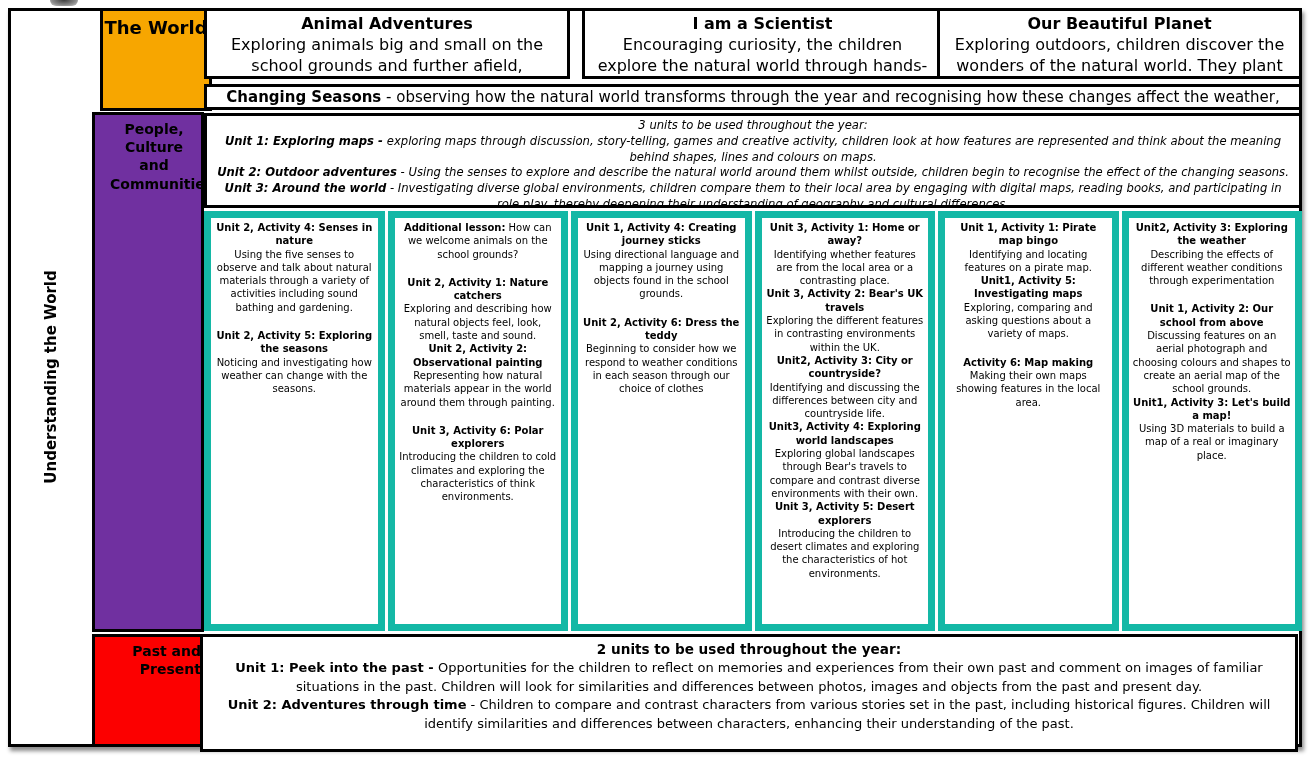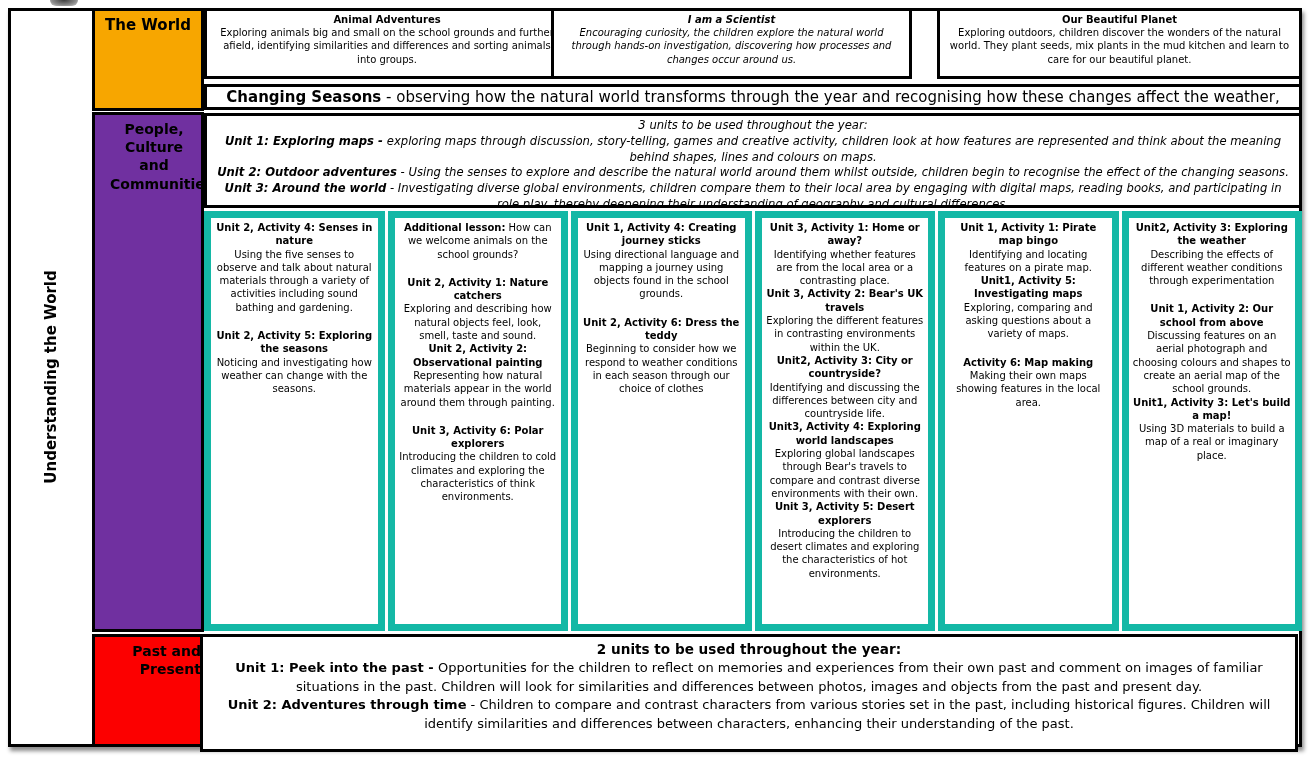--- a/index.html
+++ b/index.html
@@ -11,27 +11,27 @@
 
   #outer{position:absolute;left:8px;top:8px;width:1294px;height:739px;border:3px solid #000;
          box-sizing:border-box;box-shadow:2px 4px 4px rgba(0,0,0,0.45);}
   #artifact{position:absolute;left:50px;top:0;width:28px;height:6px;border-radius:0 0 14px 14px;
             background:radial-gradient(ellipse at 50% 0%, #3c3c3c 0%, #8a8a8a 60%, #d6d6d6 100%);}
 
   #side-label{position:absolute;left:51px;top:377px;transform:translate(-50%,-50%) rotate(-90deg);
               white-space:nowrap;font-weight:bold;font-size:15px;}
 
   .label-cell{padding-top:5px;font-weight:bold;text-align:center;font-size:14px;line-height:1.3;}
-  #cell-world{left:92px;top:8px;width:112px;height:103px;font-size:15px;}
+  #cell-world{left:100px;top:8px;width:112px;height:103px;font-size:18px;}
   #cell-people{left:92px;top:112px;width:112px;height:520px;padding-left:15px;padding-right:3px;}
   #cell-past{left:92px;top:634px;width:112px;height:113px;text-align:right;}
 
-  .topic{top:8px;height:71px;padding:2px 8px;font-size:10px;line-height:1.32;}
+  .topic{top:8px;height:71px;padding:2px 8px;font-size:16px;line-height:1.32;}
   #topic-0{left:204px;width:366px;}
-  #topic-1{left:551px;width:361px;font-style:italic;}
+  #topic-1{left:582px;width:361px;}
   #topic-2{left:937px;width:365px;}
 
   #seasons{left:204px;top:84px;width:1098px;height:26px;font-size:15px;line-height:20px;}
 
   #intro{left:204px;top:113px;width:1098px;height:95px;padding:2px 6px;font-size:11.6px;line-height:1.36;font-style:italic;}
 
   #grid{position:absolute;left:204px;top:211px;width:1098px;height:420px;display:flex;gap:3px;}
   .col{flex:1;border:7px solid #14b8a6;box-sizing:border-box;background:#fff;overflow:hidden;
        padding:3px 4px;font-size:10px;line-height:1.33;text-align:center;}
   .act-block .b{text-align:center;}

